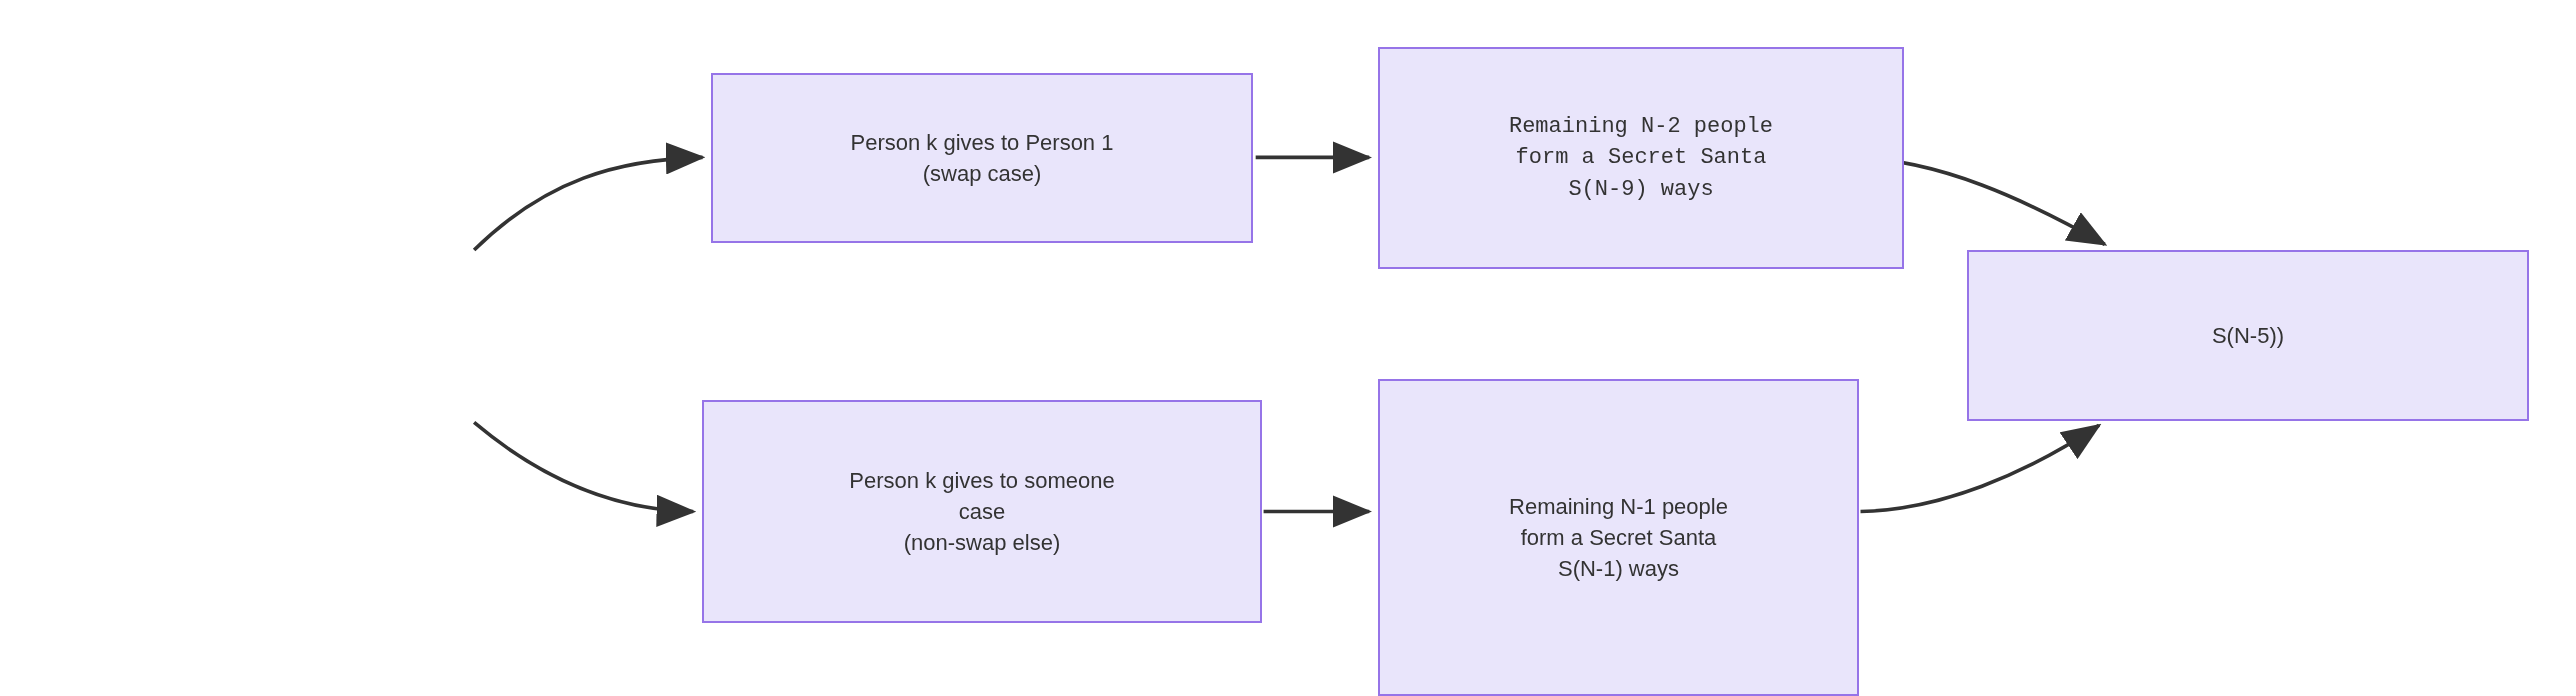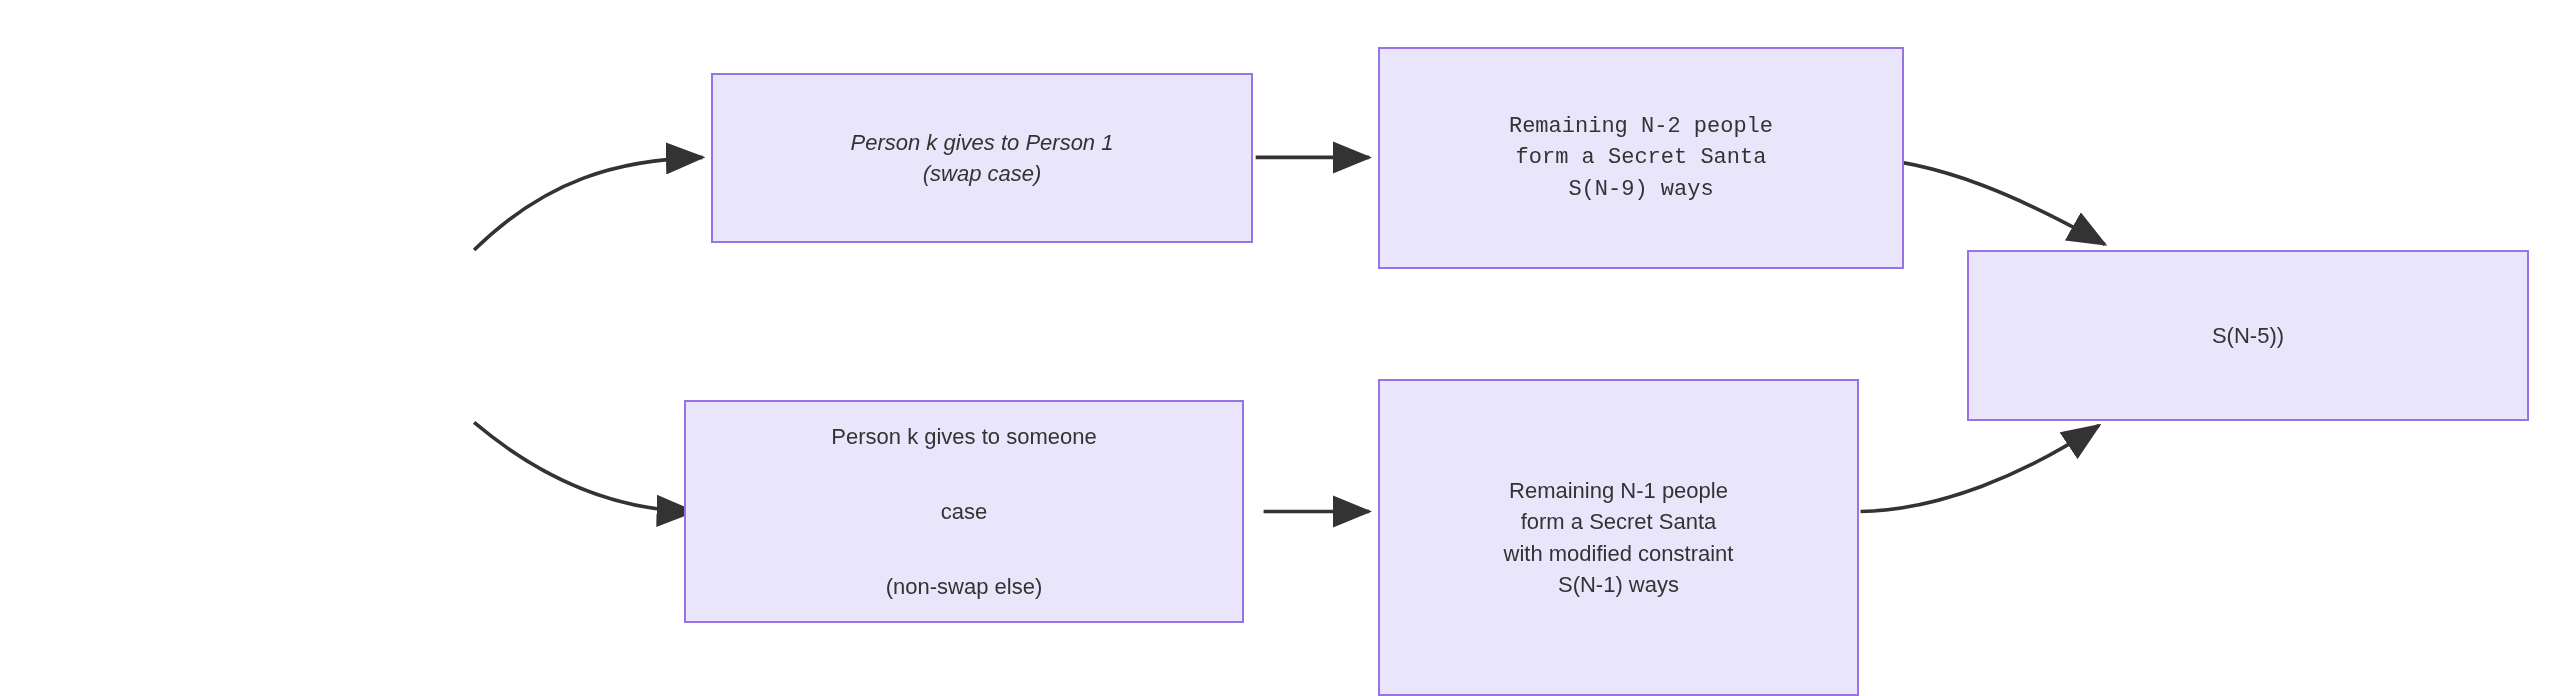--- a/index.html
+++ b/index.html
@@ -62,41 +62,40 @@
     <path d="M 2580,219 C 2700,222 2820,278 2930,340" fill="none" stroke="#333333" stroke-width="5" marker-end="url(#arrowhead)"></path>
 
     <path d="M 660,588 C 760,672 860,710 965,712" fill="none" stroke="#333333" stroke-width="5" marker-end="url(#arrowhead)"></path>
 
     <path d="M 1759,712 L 1906,712" fill="none" stroke="#333333" stroke-width="5" marker-end="url(#arrowhead)"></path>
 
     <path d="M 2590,712 C 2700,710 2820,660 2922,592" fill="none" stroke="#333333" stroke-width="5" marker-end="url(#arrowhead)"></path>
   </svg>
 
 
-  <div class="node" style="left:711px; top:73px; width:542px; height:170px;font-style:italic;">
+  <div class="node" style="left:711px; top:73px; width:542px; height:170px;">
     <span class="line">Person k gives to Person 1</span>
     <span class="line">(swap case)</span>
   </div>
 
   <div class="node" style="left:1378px; top:47px; width:526px; height:222px;font-family:Liberation Mono, monospace;">
     <span class="line">Remaining N-2 people</span>
     <span class="line">form a Secret Santa</span>
     <span class="line">S(N-9) ways</span>
   </div>
 
-  <div class="node" style="left:684px; top:400px; width:560px; height:223px;gap:44px;">
+  <div class="node" style="left:702px; top:400px; width:560px; height:223px;">
     <span class="line">Person k gives to someone</span>
     <span class="line">case</span>
     <span class="line">(non-swap else)</span>
   </div>
 
   <div class="node" style="left:1378px; top:379px; width:481px; height:317px;">
     <span class="line">Remaining N-1 people</span>
     <span class="line">form a Secret Santa</span>
-    <span class="line">with modified constraint</span>
     <span class="line">S(N-1) ways</span>
   </div>
 
   <div class="node" style="left:1967px; top:250px; width:562px; height:171px;">
     <span class="line">S(N-5))</span>
   </div>
 
 </div>
 
 

